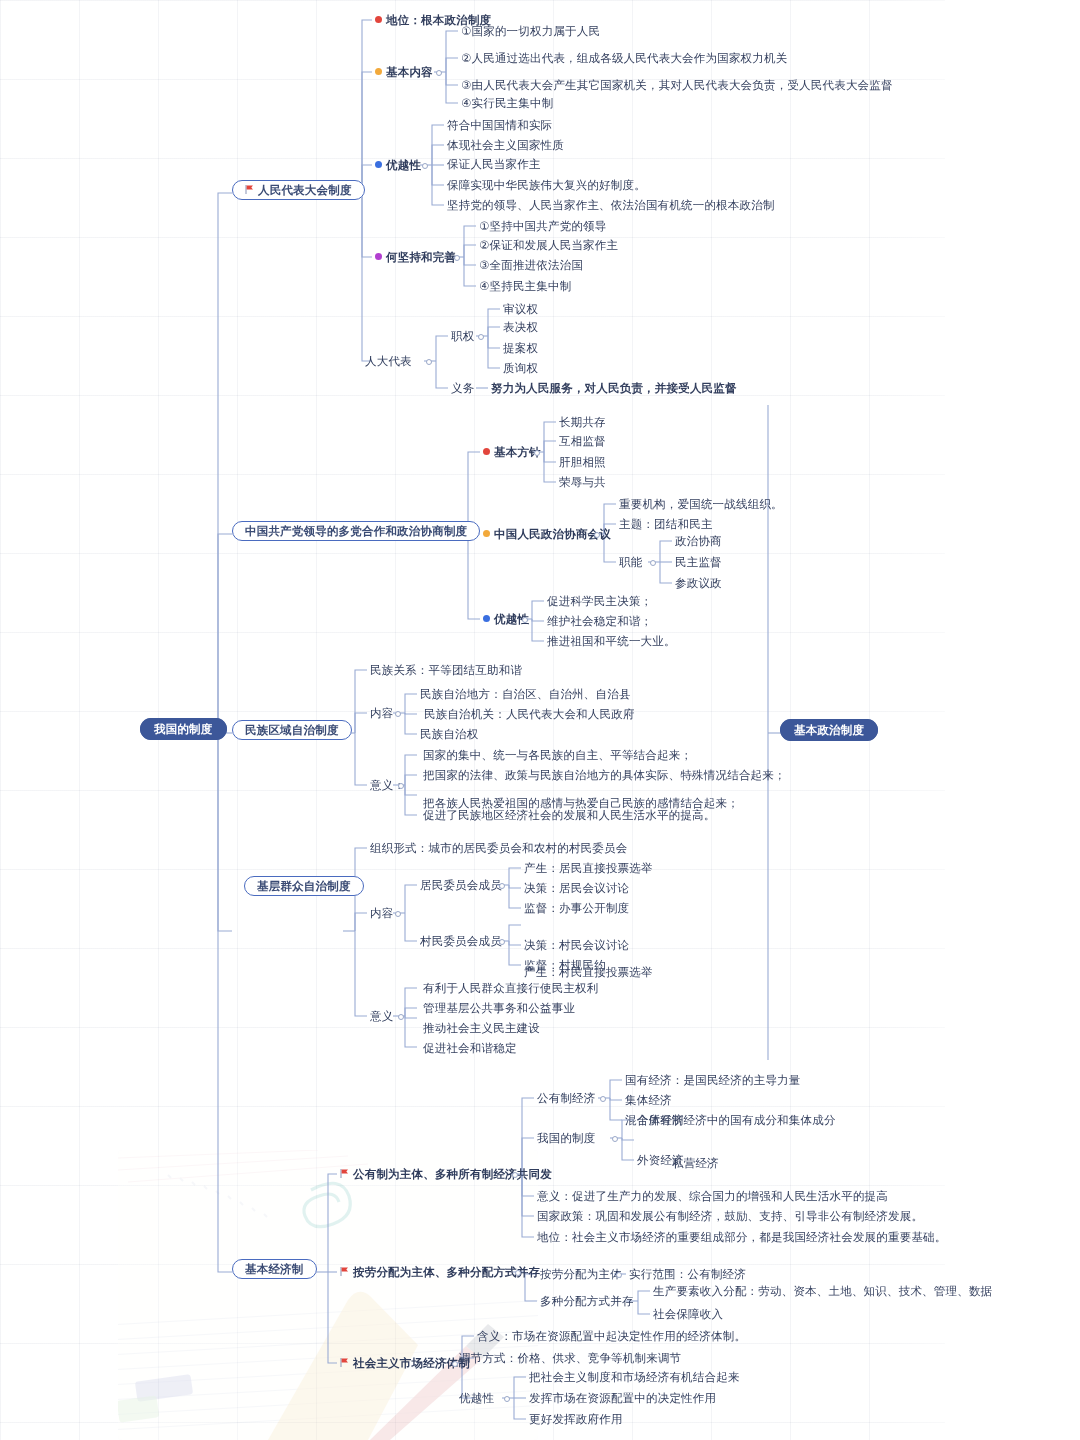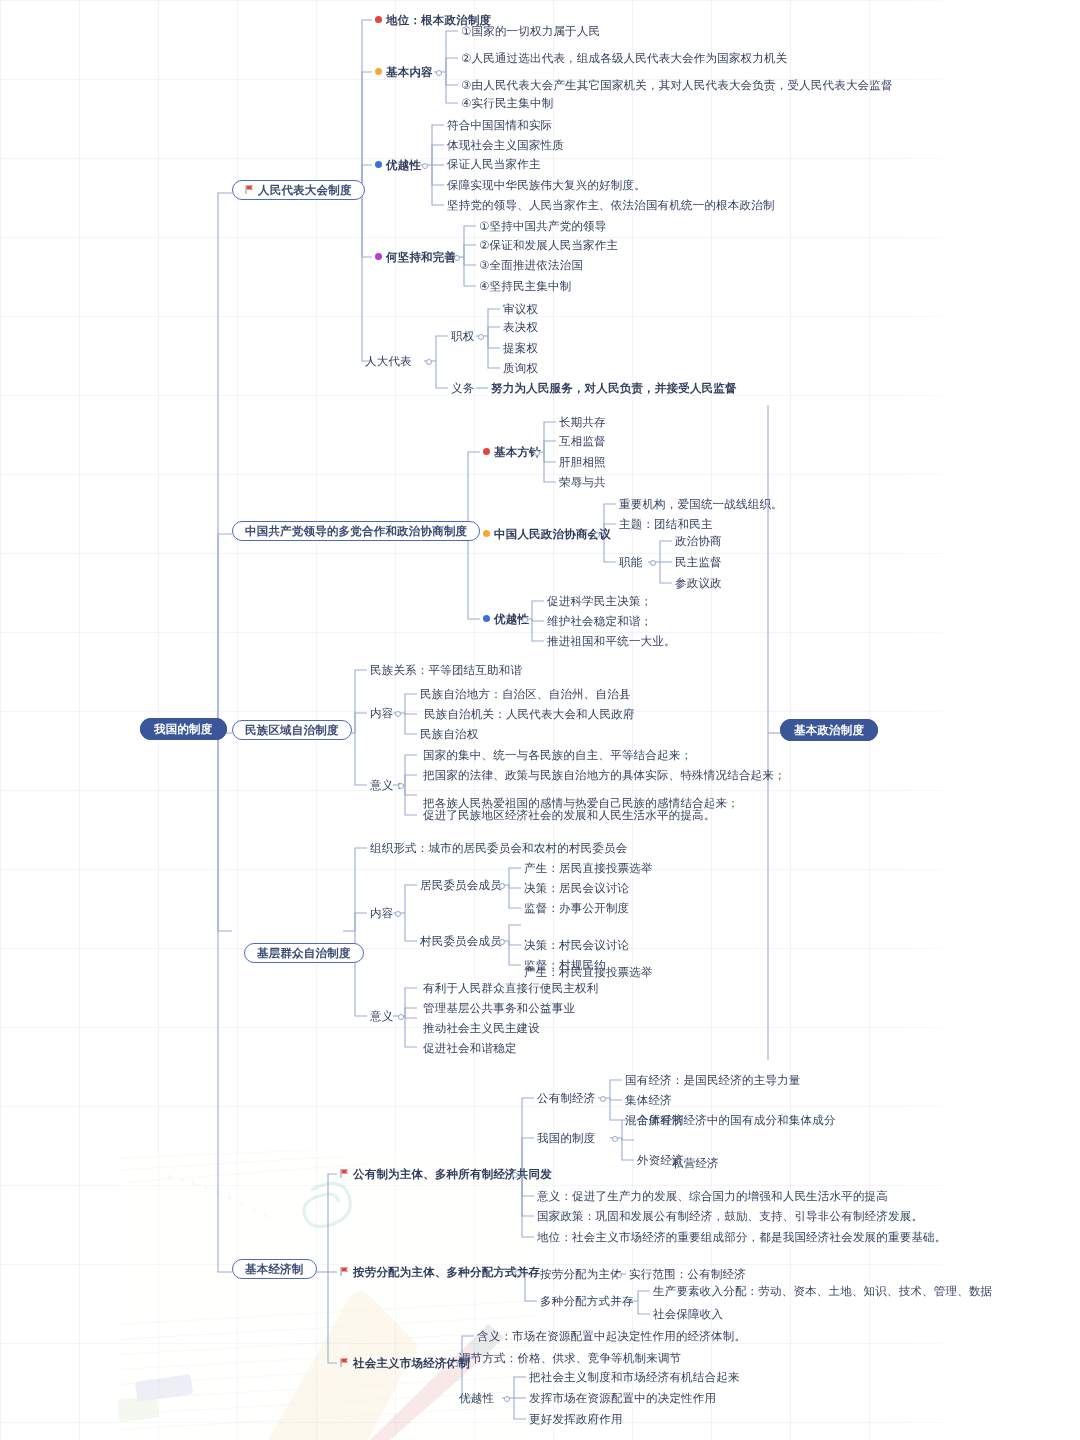--- a/index.html
+++ b/index.html
@@ -375,21 +375,21 @@
 <div class="node leaf" style="left:420px;top:687px;">民族自治地方：自治区、自治州、自治县</div>
 <div class="node leaf" style="left:424px;top:707px;">民族自治机关：人民代表大会和人民政府</div>
 <div class="node leaf" style="left:420px;top:727px;">民族自治权</div>
 <div class="node mid" style="left:370px;top:778px;">意义：</div>
 <div class="hub" style="left:398px;top:783px;"></div>
 <div class="node leaf" style="left:423px;top:748px;">国家的集中、统一与各民族的自主、平等结合起来；</div>
 <div class="node leaf" style="left:423px;top:768px;">把国家的法律、政策与民族自治地方的具体实际、特殊情况结合起来；</div>
 <div class="node leaf" style="left:423px;top:788px;margin-top:8px;">把各族人民热爱祖国的感情与热爱自己民族的感情结合起来；</div>
 <div class="node leaf" style="left:423px;top:808px;">促进了民族地区经济社会的发展和人民生活水平的提高。</div>
 
-<div class="node" style="left:232px;top:946px;padding-left:12px;">
+<div class="node" style="left:232px;top:879px;padding-left:12px;">
   <span class="pill">基层群众自治制度</span>
 </div>
 <div class="node leaf" style="left:370px;top:841px;">组织形式：城市的居民委员会和农村的村民委员会</div>
 <div class="node mid" style="left:370px;top:906px;">内容</div>
 <div class="hub" style="left:395px;top:911px;"></div>
 <div class="node mid" style="left:420px;top:878px;">居民委员会成员</div>
 <div class="hub" style="left:499px;top:883px;"></div>
 <div class="node leaf" style="left:524px;top:861px;">产生：居民直接投票选举</div>
 <div class="node leaf" style="left:524px;top:881px;">决策：居民会议讨论</div>
 <div class="node leaf" style="left:524px;top:901px;">监督：办事公开制度</div>

